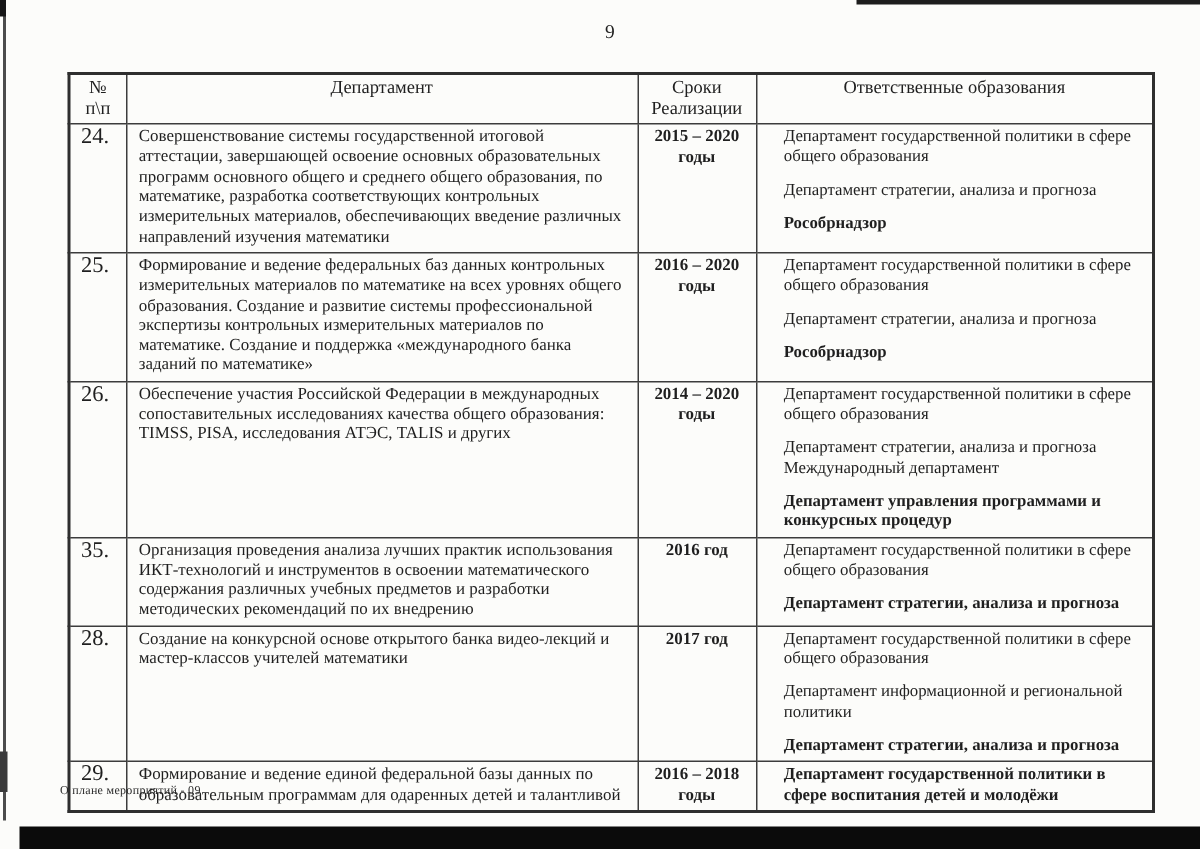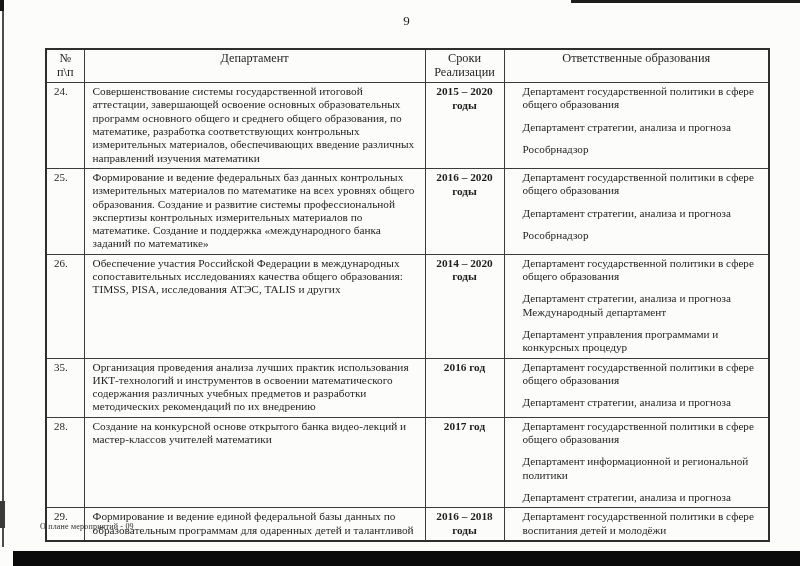--- a/index.html
+++ b/index.html
@@ -26,42 +26,42 @@
     vertical-align:top;
   }
   thead th {
     font-weight:normal;
     font-size:12.3px; line-height:13.6px;
     text-align:center;
     padding:2px 2px 3px 2px;
     white-space:pre-line;
   }
   td.num {
-    font-size:11px; line-height:13px;
+    font-size:15px; line-height:13px;
     padding:2px 2px 2px 7px; text-align:left;
   }
   td.activity {
     font-size:11.3px; line-height:13.3px;
     padding:2px 6px 3px 8px;
   }
   td.dates {
     font-size:11.3px; line-height:13.6px;
     text-align:center; padding:2px 2px;
     white-space:pre-line;
     font-weight:bold;
   }
   td.executors {
     font-size:11.2px; line-height:13.3px;
     padding:2px 4px 3px 7px;
   }
   td.executors p {
     margin:0 0 9px 11px;
     white-space:pre-line;
   }
-  td.executors p:last-child { margin-bottom:0; }
+  td.executors p:last-child { margin-bottom:0;font-weight:bold; }
   .footer-note {
     position:absolute; left:40px; top:522px;
     font-size:8px; letter-spacing:0.2px; color:#2a2a2a;
   }
   
   .scan-left-line   { position:absolute; left:2px;  top:5px;   width:2px;   height:542px; background:#4c4c4c; }
   .scan-left-blob-top { position:absolute; left:0;  top:0;     width:4px;   height:11px;  background:#161616; }
   .scan-left-blob-mid { position:absolute; left:0;  top:501px; width:5px;   height:27px;  background:#3a3a3a; }
   .scan-top-line    { position:absolute; left:571px; top:0;    width:229px; height:3px;   background:#1d1d1d; }
   .scan-bottom-bar  { position:absolute; left:13px; top:551px; width:787px; height:15px;  background:#0b0b0b; }

